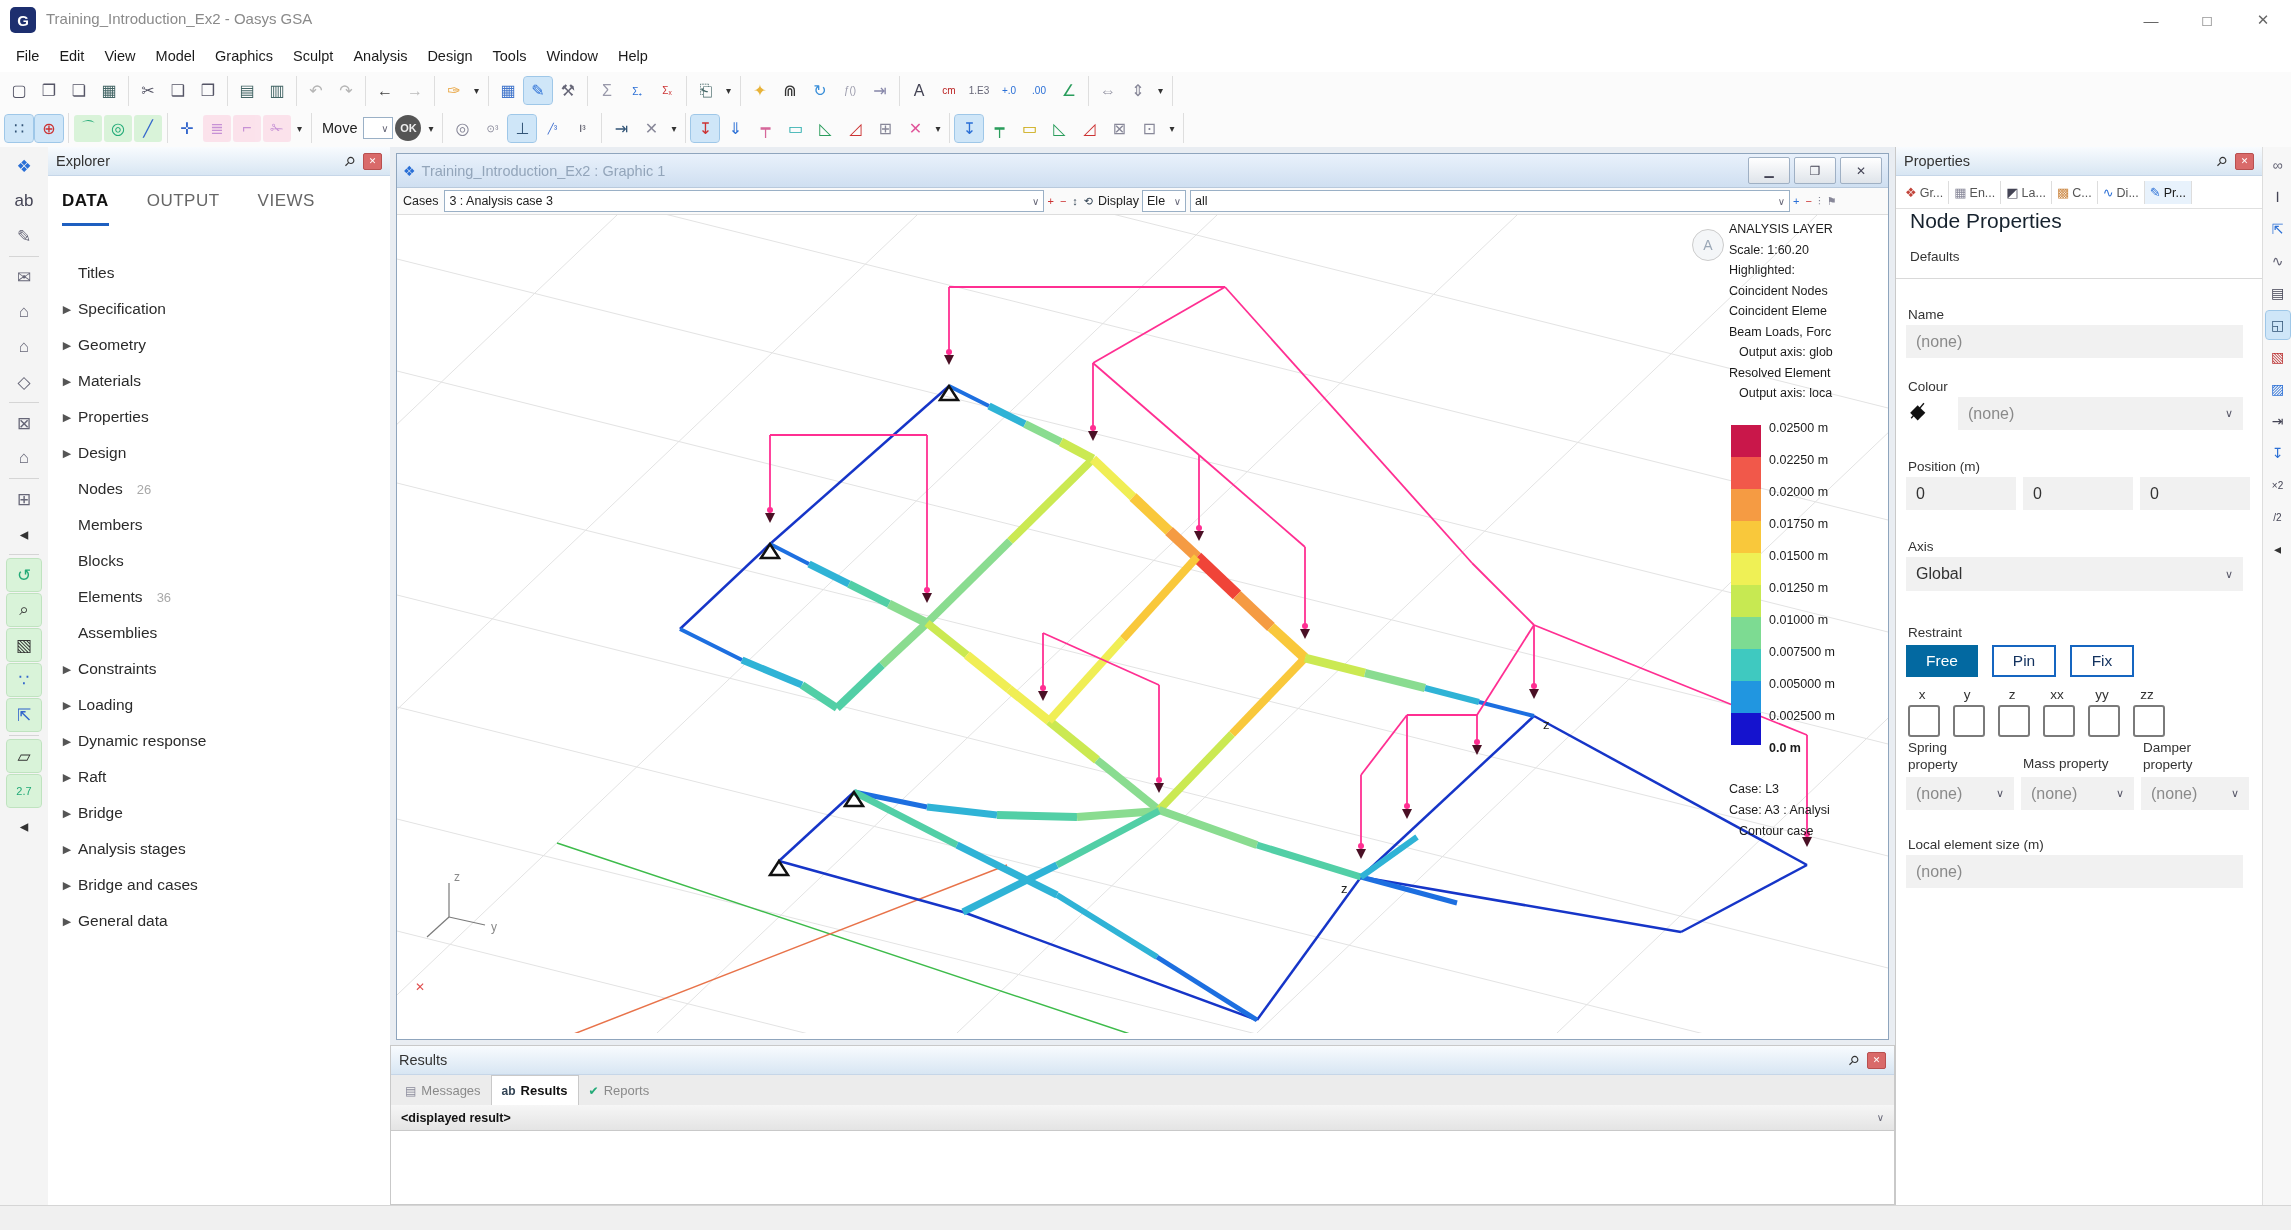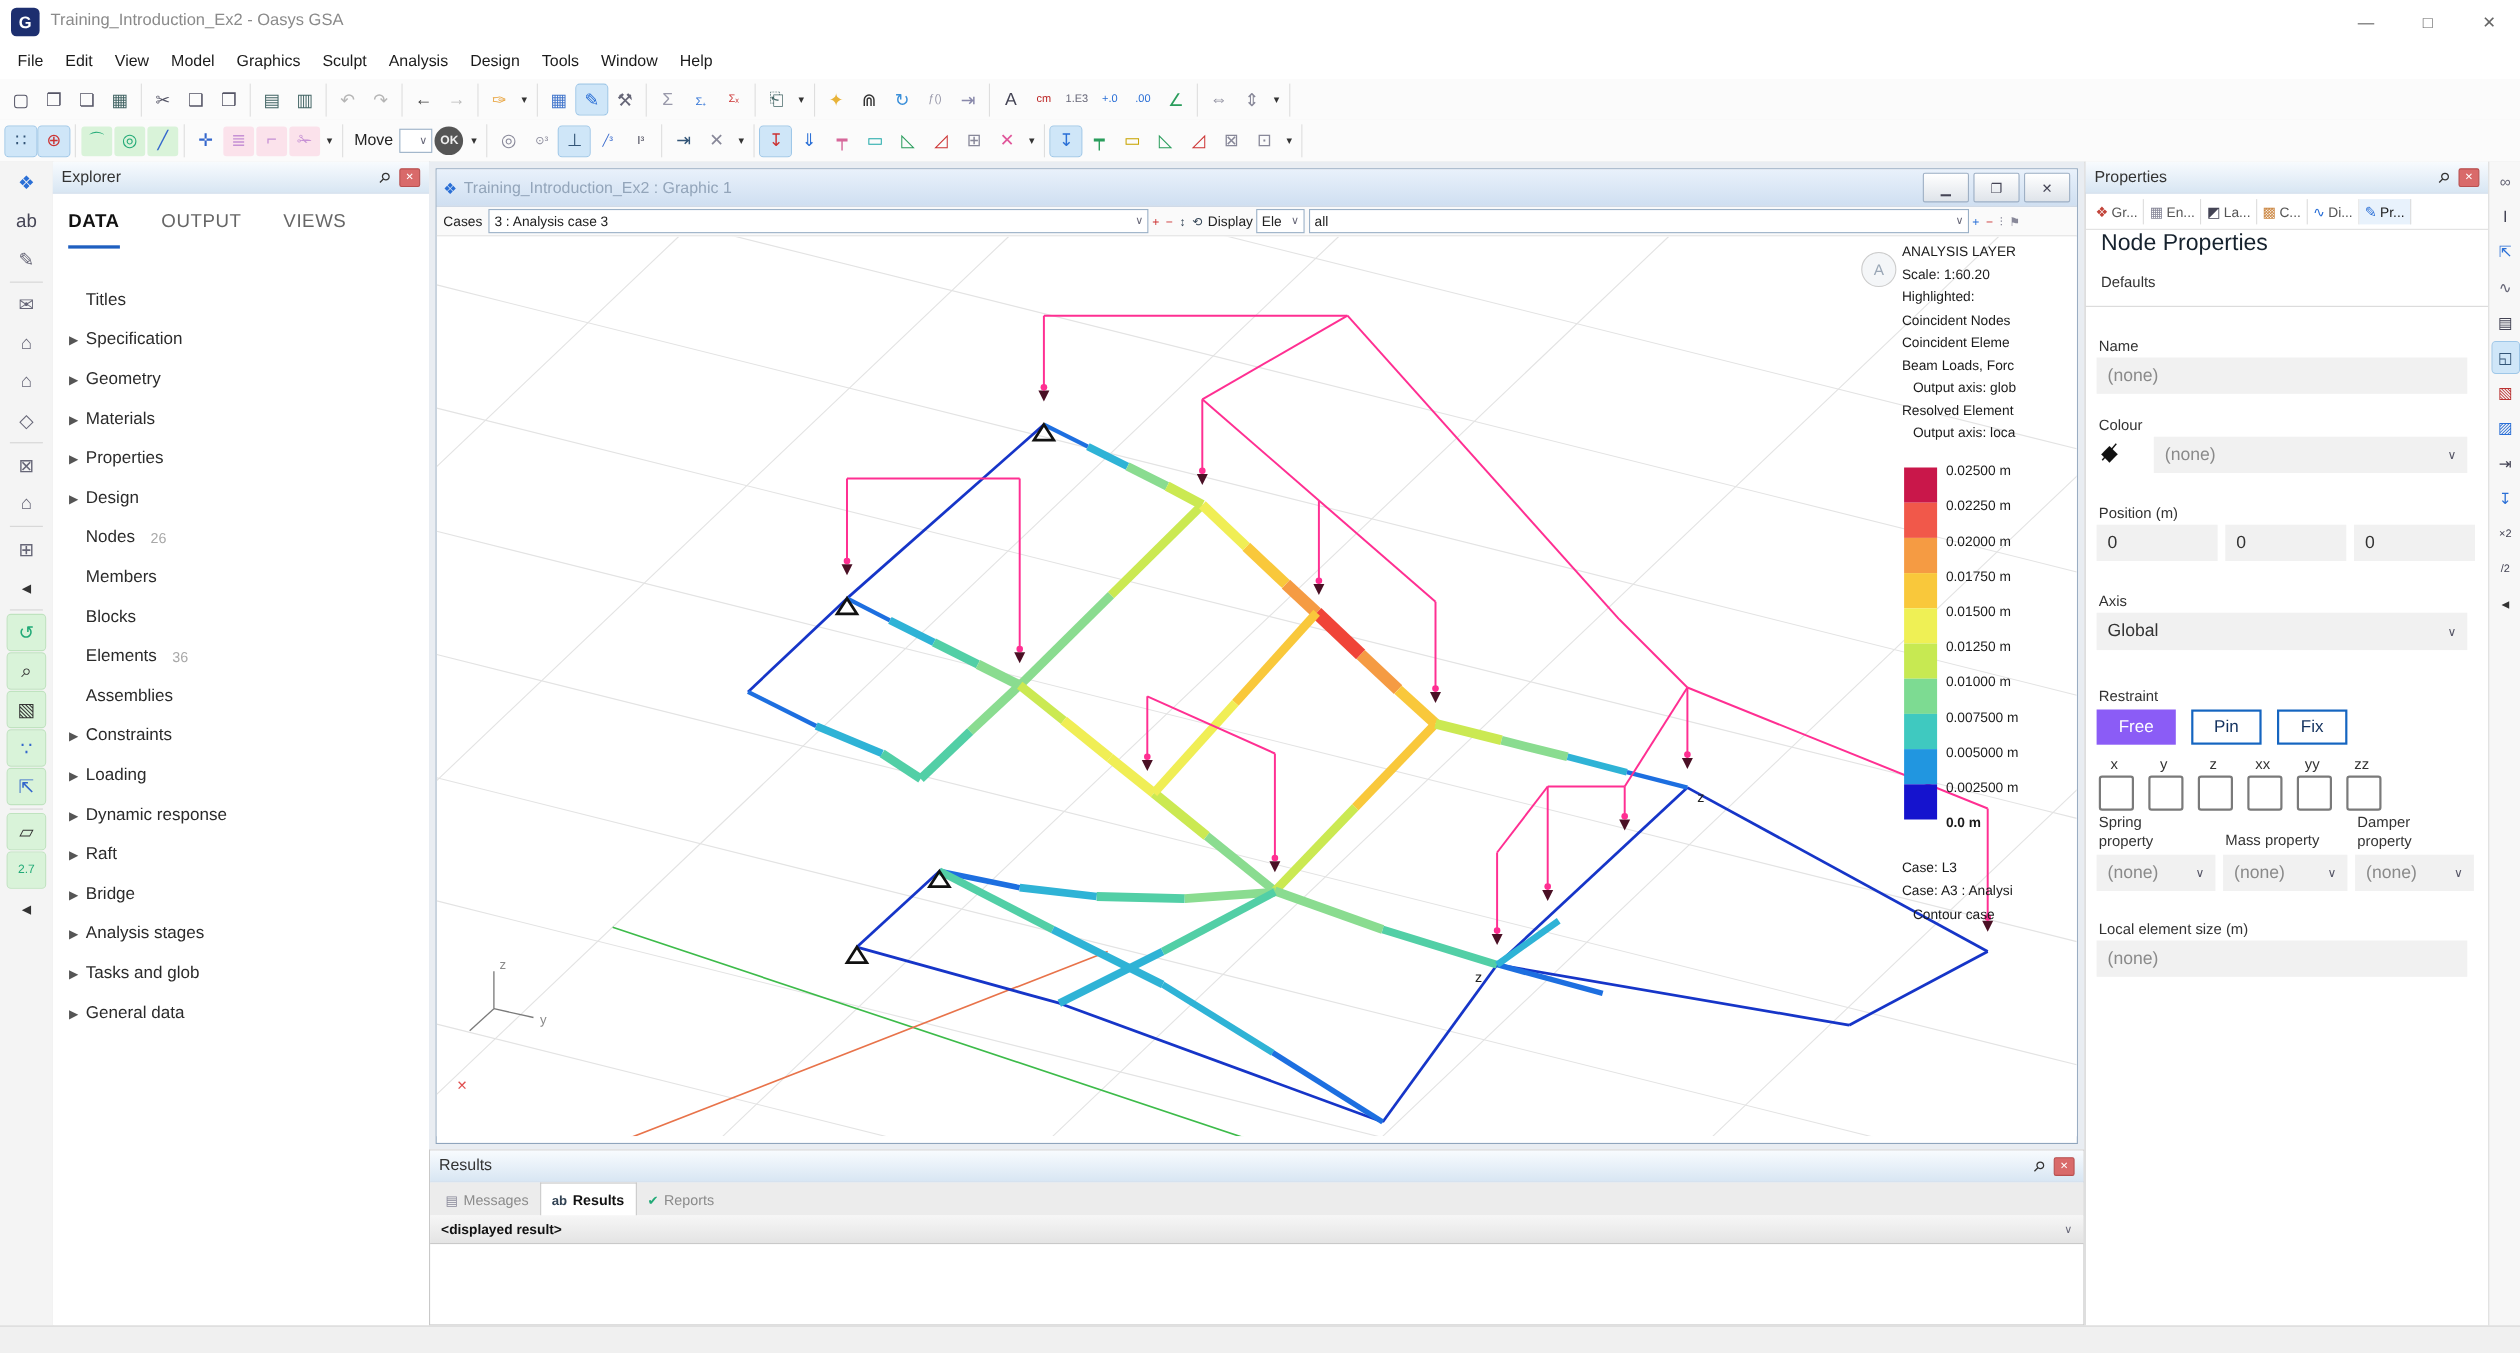--- a/index.html
+++ b/index.html
@@ -89,21 +89,21 @@
   .ptab .pic{margin-right:3px;font-size:13px;}
   .ptab.on{background:#e8f2fc;color:#1b1b1b;}
   .plabel{font-size:13.5px;color:#333;}
   .pfield{background:#f1f1f1;color:#8a8a8a;font-size:16px;display:flex;align-items:center;
     padding:0 10px;box-sizing:border-box;}
   .pfield.dark{color:#333;}
   .pcombo{background:#f1f1f1;color:#8a8a8a;font-size:16px;display:flex;align-items:center;
     justify-content:space-between;padding:0 10px;box-sizing:border-box;}
   .pcombo .car{color:#556;font-size:11px;}
   .rbtn{height:32px;display:flex;align-items:center;justify-content:center;font-size:15.5px;box-sizing:border-box;}
-  .rbtn.fill{background:#8b5cf6;color:#fff;}
+  .rbtn.fill{background:#0369a1;color:#fff;}
   .rbtn.line{background:#fff;border:2px solid #1565c0;color:#12315e;}
   .dof{width:28px;height:28px;border:2px solid #7a7a7a;border-radius:3px;background:#fff;}
   .doflab{font-size:13.5px;color:#333;text-align:center;width:28px;}
   
   #statusbar{left:0;top:1205px;width:2291px;height:25px;background:#f0f0f0;border-top:1px solid #d5d5d5;
     font-size:13px;color:#222;}
 </style>
 </head>
 <body>
 
@@ -359,21 +359,21 @@
         <div class="treerow">
           <span class="arr">▶</span>
           <span>Bridge</span>
         </div>
         <div class="treerow">
           <span class="arr">▶</span>
           <span>Analysis stages</span>
         </div>
         <div class="treerow">
           <span class="arr">▶</span>
-          <span>Tasks and glob</span>
+          <span>Bridge and cases</span>
         </div>
         <div class="treerow">
           <span class="arr">▶</span>
           <span>General data</span>
         </div>
       </div>
   </div>
 
   <div id="mdi" class="abs">
     <div id="gwin" class="abs">

